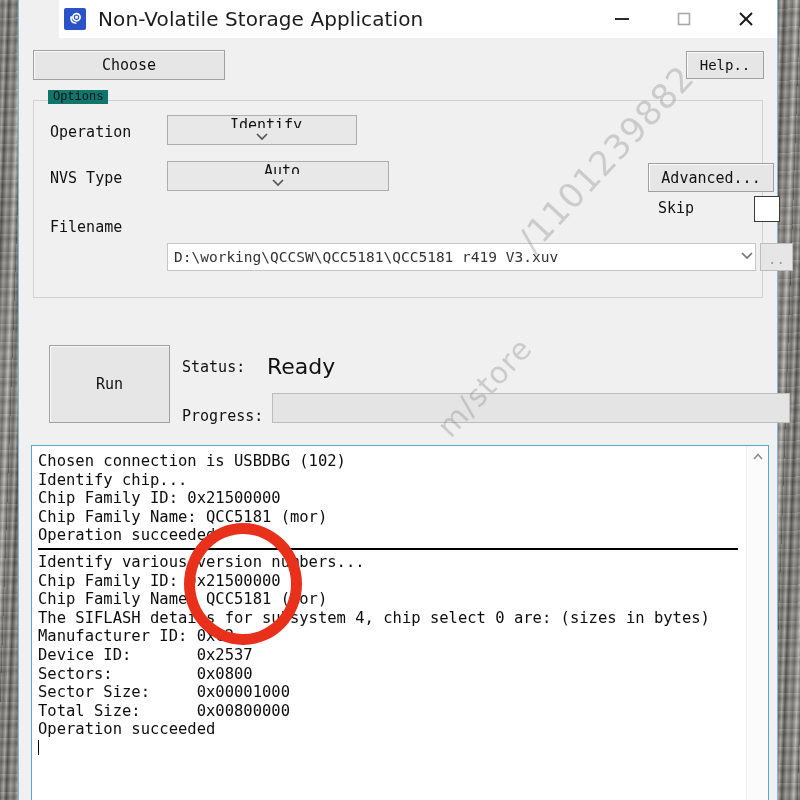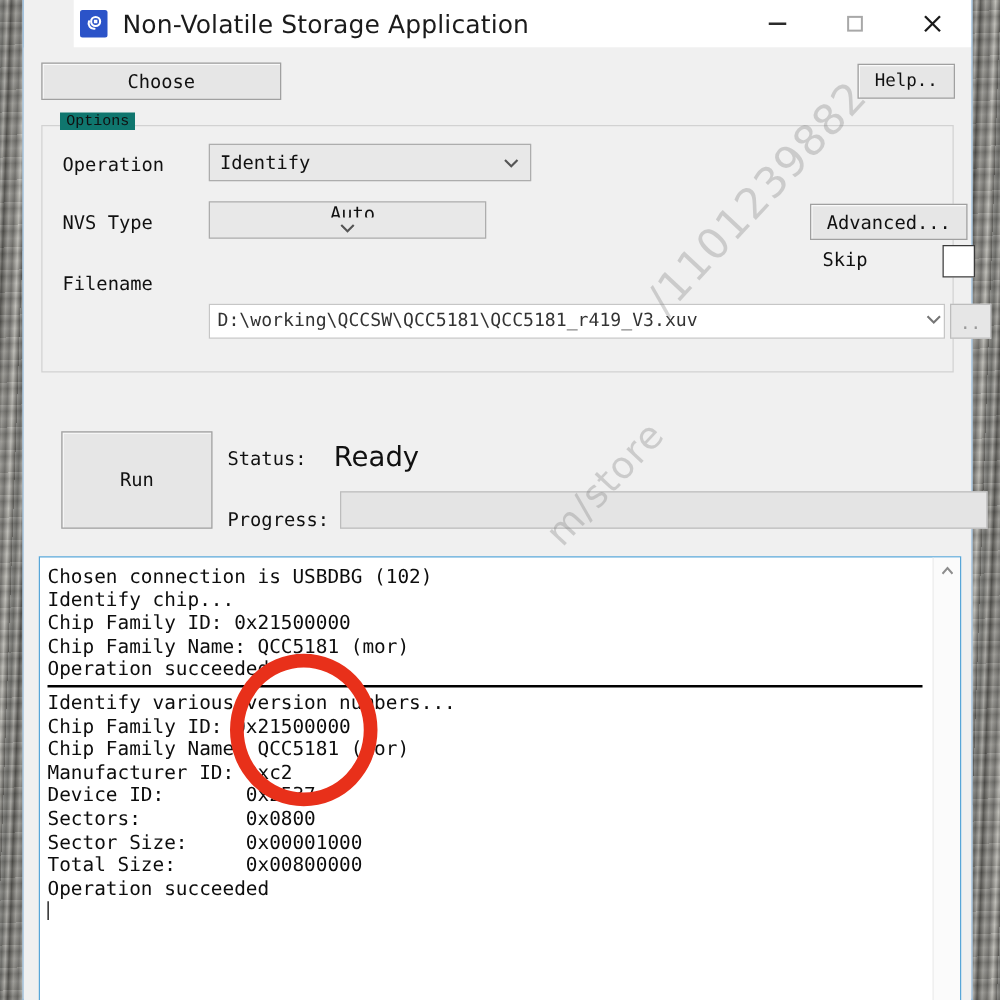--- a/index.html
+++ b/index.html
@@ -410,21 +410,21 @@
 
       <div class="top-row">
         <div class="btn" id="choose-button">Choose</div>
         <div class="btn" id="help-button">Help..</div>
       </div>
 
       <div class="groupbox">
         <div class="group-legend">Options</div>
 
         <div class="field-label" style="left:16px; top:22px;">Operation</div>
-        <div class="combo" style="left:133px; top:14px; width:258px; height:30px;">
+        <div class="combo" style="left:133px; top:14px; width:190px; height:30px;flex-direction:column;">
           <span class="combo-value">Identify</span>
           <span class="combo-arrow">
             <svg width="16" height="16" viewBox="0 0 16 16">
               <polyline points="3,6 8,11 13,6" fill="none" stroke="#555" stroke-width="1.7"></polyline>
             </svg>
           </span>
         </div>
 
         <div class="field-label" style="left:16px; top:68px;">NVS Type</div>
         <div class="combo" style="left:133px; top:60px; width:222px; height:30px;flex-direction:column;">
@@ -465,20 +465,21 @@
             <div class="log-line">Identify chip...</div>
             <div class="log-line">Chip Family ID: 0x21500000</div>
             <div class="log-line">Chip Family Name: QCC5181 (mor)</div>
             <div class="log-line">Operation succeeded</div>
           </div>
           <div class="log-rule"></div>
           <div>
             <div class="log-line">Identify various version numbers...</div>
             <div class="log-line">Chip Family ID: 0x21500000</div>
             <div class="log-line">Chip Family Name: QCC5181 (mor)</div>
+            <div class="log-line">The SIFLASH details for subsystem 4, chip select 0 are: (sizes in bytes)</div>
             <div class="log-line">Manufacturer ID: 0xc2</div>
             <div class="log-line">Device ID:       0x2537</div>
             <div class="log-line">Sectors:         0x0800</div>
             <div class="log-line">Sector Size:     0x00001000</div>
             <div class="log-line">Total Size:      0x00800000</div>
             <div class="log-line">Operation succeeded</div>
           </div>
           <div class="log-line"><span class="log-caret"></span></div>
         </div>
 

